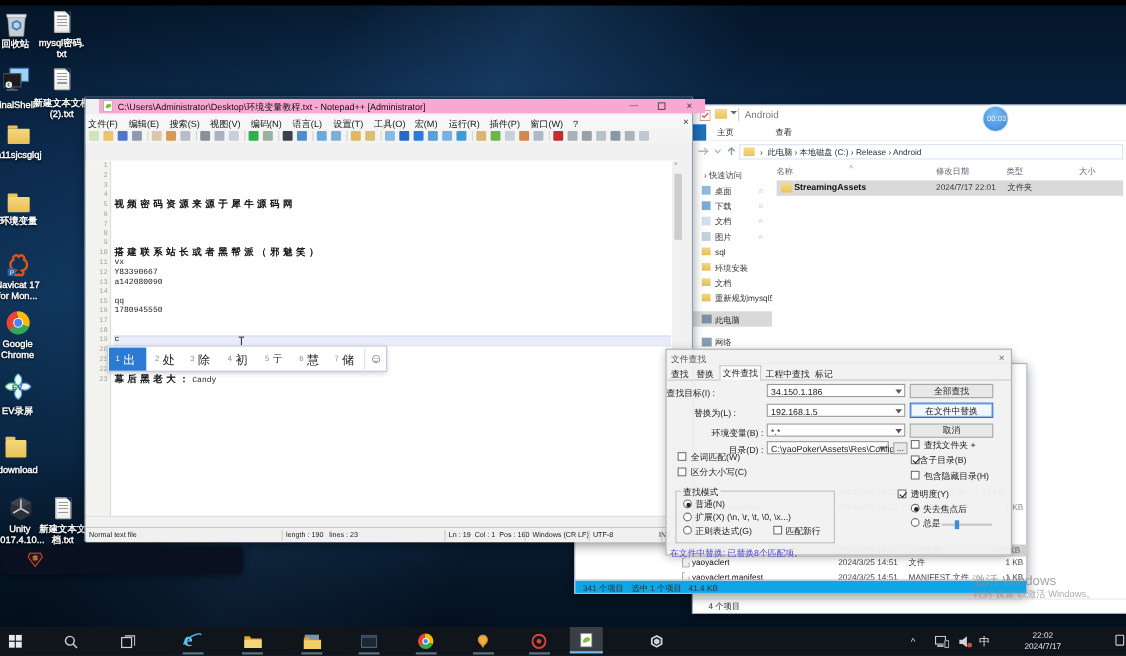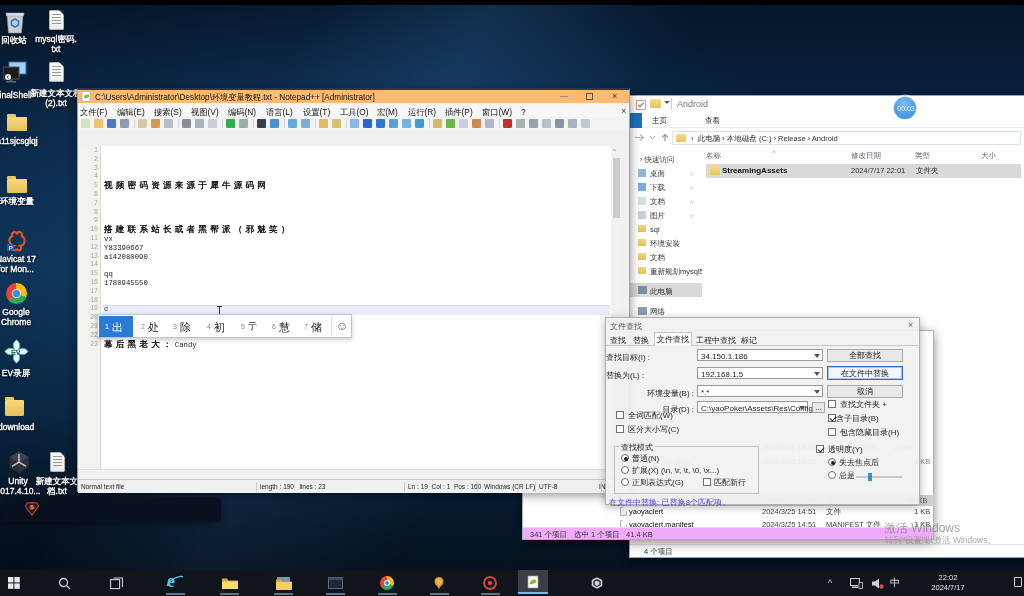--- a/index.html
+++ b/index.html
@@ -198,30 +198,30 @@
  <div class="abs" style="left:106px;top:176px;color:#111">yaoyaclert</div>
  <div class="abs" style="left:239px;top:176px;color:#444">2024/3/25 14:51</div>
  <div class="abs" style="left:303px;top:176px;color:#444">文件</div>
  <div class="abs" style="left:391px;top:176px;color:#444">1 KB</div>
  <div class="fico" style="left:97px;top:189px;width:7px;height:9px"></div>
  <div class="abs" style="left:106px;top:189px;color:#111">yaoyaclert.manifest</div>
  <div class="abs" style="left:239px;top:189px;color:#444">2024/3/25 14:51</div>
  <div class="abs" style="left:303px;top:189px;color:#444">MANIFEST 文件</div>
  <div class="abs" style="left:391px;top:189px;color:#444">1 KB</div>
 
- <div class="abs" style="left:0;bottom:0;width:100%;height:12px;border-top:1px solid #e0e0e0;background:#f0abfc">
+ <div class="abs" style="left:0;bottom:0;width:100%;height:12px;border-top:1px solid #e0e0e0;background:#0ea5e9">
   <div class="abs" style="left:7px;top:2px">341 个项目</div>
   <div class="abs" style="left:51px;top:2px">选中 1 个项目</div>
   <div class="abs" style="left:103px;top:2px">41.4 KB</div>
  </div>
 </div>
 
 <div id="npp" class="win" style="left:77px;top:88px;width:553px;height:404px;background:#f0f0f0;border:1px solid #8ca4b8;border-top:2px solid #1e3a5a">
 
- <div class="abs" style="left:0;top:0;width:100%;height:13px;background:#fdba74">
+ <div class="abs" style="left:12px;top:0;width:100%;height:13px;background:#f9a8d4">
   <svg class="abs" style="left:3px;top:1px" width="11" height="11" viewBox="0 0 11 11">
    <rect x="1" y="0.5" width="8" height="10" fill="#fff" stroke="#aaa" stroke-width=".7"></rect>
    <path d="M3 7 C3 4 5 3 7 3.5 C8.5 4 8.5 6 7 6.5 C5.5 7 4.5 8 3 7Z" fill="#7ebf3f"></path>
   </svg>
   <div class="abs" style="left:17px;top:2px;font-size:8.2px;color:#111;white-space:nowrap">C:\Users\Administrator\Desktop\环境变量教程.txt - Notepad++ [Administrator]</div>
   <div class="abs" style="left:482px;top:1px;font-size:8px;color:#555">—</div>
   <div class="abs" style="left:508px;top:2.5px;width:7px;height:7px;border:1px solid #555"></div>
   <div class="abs" style="left:534px;top:1px;font-size:9px;color:#333">×</div>
  </div>
 
@@ -338,21 +338,21 @@
   <span class="abs" style="left:90px;top:3px">工程中查找</span>
   <span class="abs" style="left:135px;top:3px">标记</span>
  </div>
 
  <div class="abs" style="left:0;top:34px;width:88px;text-align:left">查找目标(I) :</div>
  <div class="abs" style="left:91px;top:31px;width:126px;height:12px;background:#fff;border:1px solid #999">
    <span class="abs" style="left:3px;top:1.5px">34.150.1.186</span>
       <span class="abs" style="right:2px;top:4px;width:0;height:0;border:3px solid transparent;border-top:4px solid #555"></span>
     </div>
  <div class="abs" style="left:221px;top:31px;width:76px;height:13px;background:#e8e8e8;border:1px solid #a8a8a8;text-align:center;line-height:12px">全部查找</div>
- <div class="abs" style="left:0;top:52px;width:88px;text-align:left">替换为(L) :</div>
+ <div class="abs" style="left:0;top:52px;width:88px;text-align:center">替换为(L) :</div>
  <div class="abs" style="left:91px;top:49px;width:126px;height:12px;background:#fff;border:1px solid #999">
    <span class="abs" style="left:3px;top:1.5px">192.168.1.5</span>
       <span class="abs" style="right:2px;top:4px;width:0;height:0;border:3px solid transparent;border-top:4px solid #555"></span>
     </div>
  <div class="abs" style="left:221px;top:48px;width:76px;height:14px;background:#f2f7fd;border:1px solid #2a70c8;box-shadow:0 0 0 1px #9ec7ec inset;text-align:center;line-height:13px">在文件中替换</div>
  <div class="abs" style="left:0;top:70px;width:88px;text-align:right">环境变量(B) :</div>
  <div class="abs" style="left:91px;top:67px;width:126px;height:12px;background:#fff;border:1px solid #999">
    <span class="abs" style="left:3px;top:1.5px">*.*</span>
       <span class="abs" style="right:2px;top:4px;width:0;height:0;border:3px solid transparent;border-top:4px solid #555"></span>
     </div>

